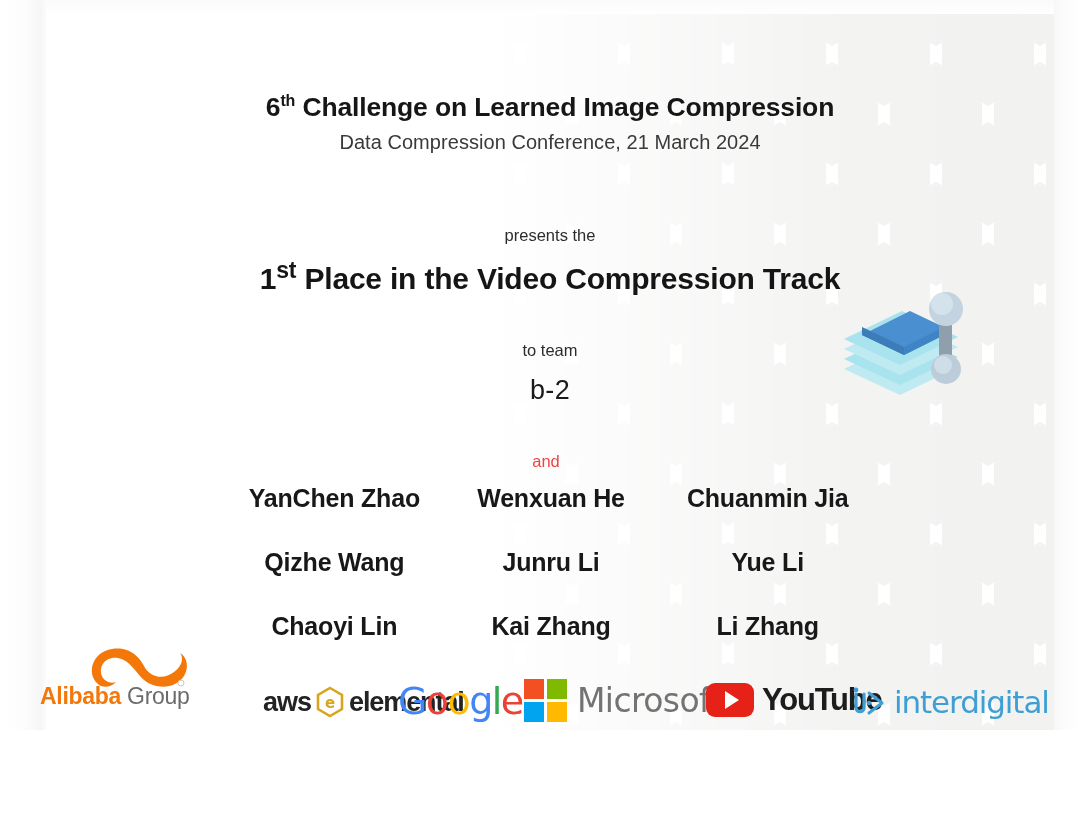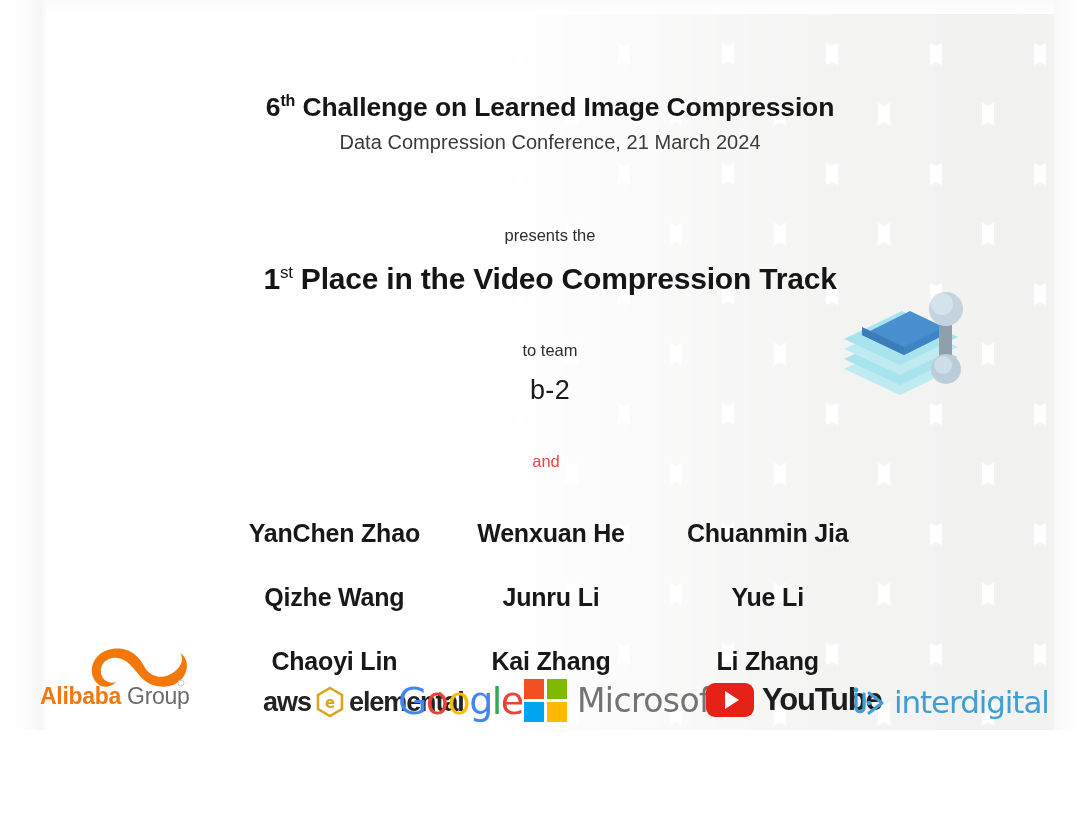--- a/index.html
+++ b/index.html
@@ -103,24 +103,24 @@
     top: 262px;
     left: 0; right: 0;
     text-align: center;
     font-size: 30px;
     font-weight: bold;
     color: #151515;
     letter-spacing: -0.2px;
     white-space: nowrap;
   }
   .award-line .sup {
-    font-size: 17px;
+    font-size: 23px;
     vertical-align: super;
     line-height: 0;
-    font-weight: normal;
+    font-weight: bold;
   }
 
   .to-team {
     position: absolute;
     top: 341px;
     left: 0; right: 0;
     text-align: center;
     font-size: 16.5px;
     color: #2c2c2c;
   }
@@ -145,21 +145,21 @@
   
   .names {
     position: absolute;
     top: 484px;
     left: 180px;
     width: 650px;
   }
   .name-row {
     display: flex;
     height: 64px;
-    align-items: flex-end;
+    align-items: flex-start;
   }
   .name-cell {
     flex: 1 1 0;
     text-align: center;
     font-size: 25px;
     font-weight: bold;
     color: #181818;
     letter-spacing: -0.2px;
     white-space: nowrap;
   }

